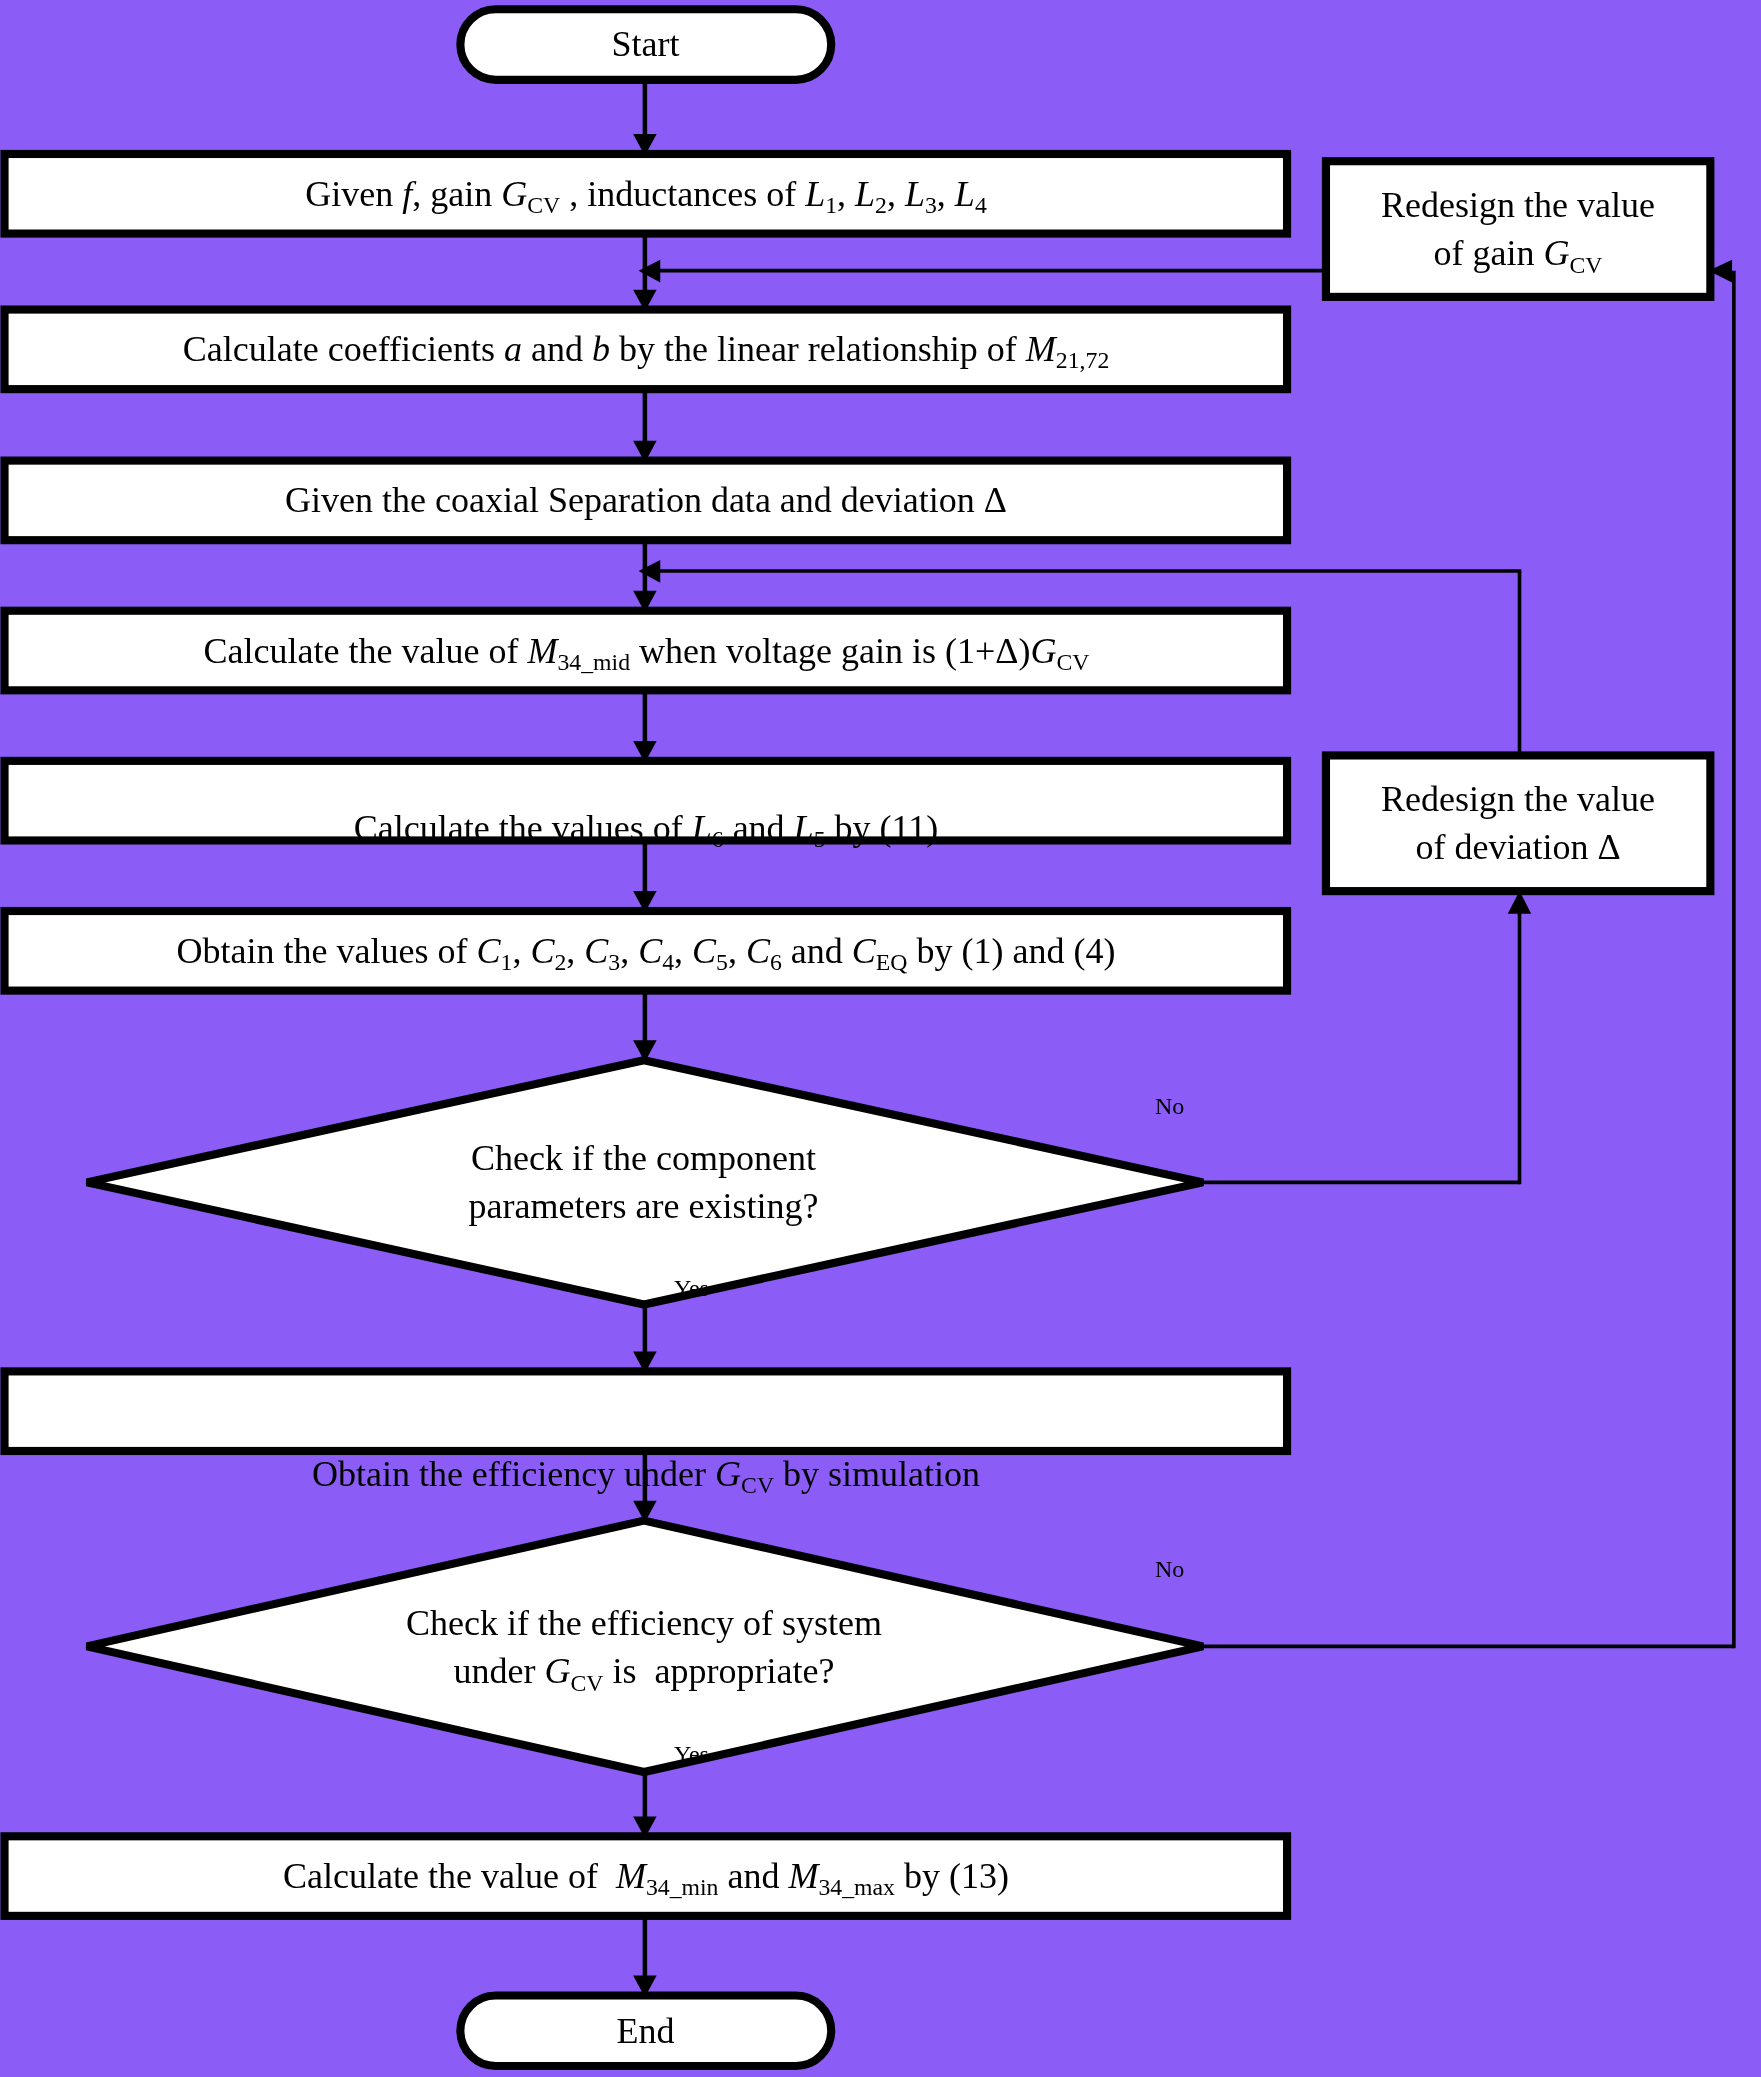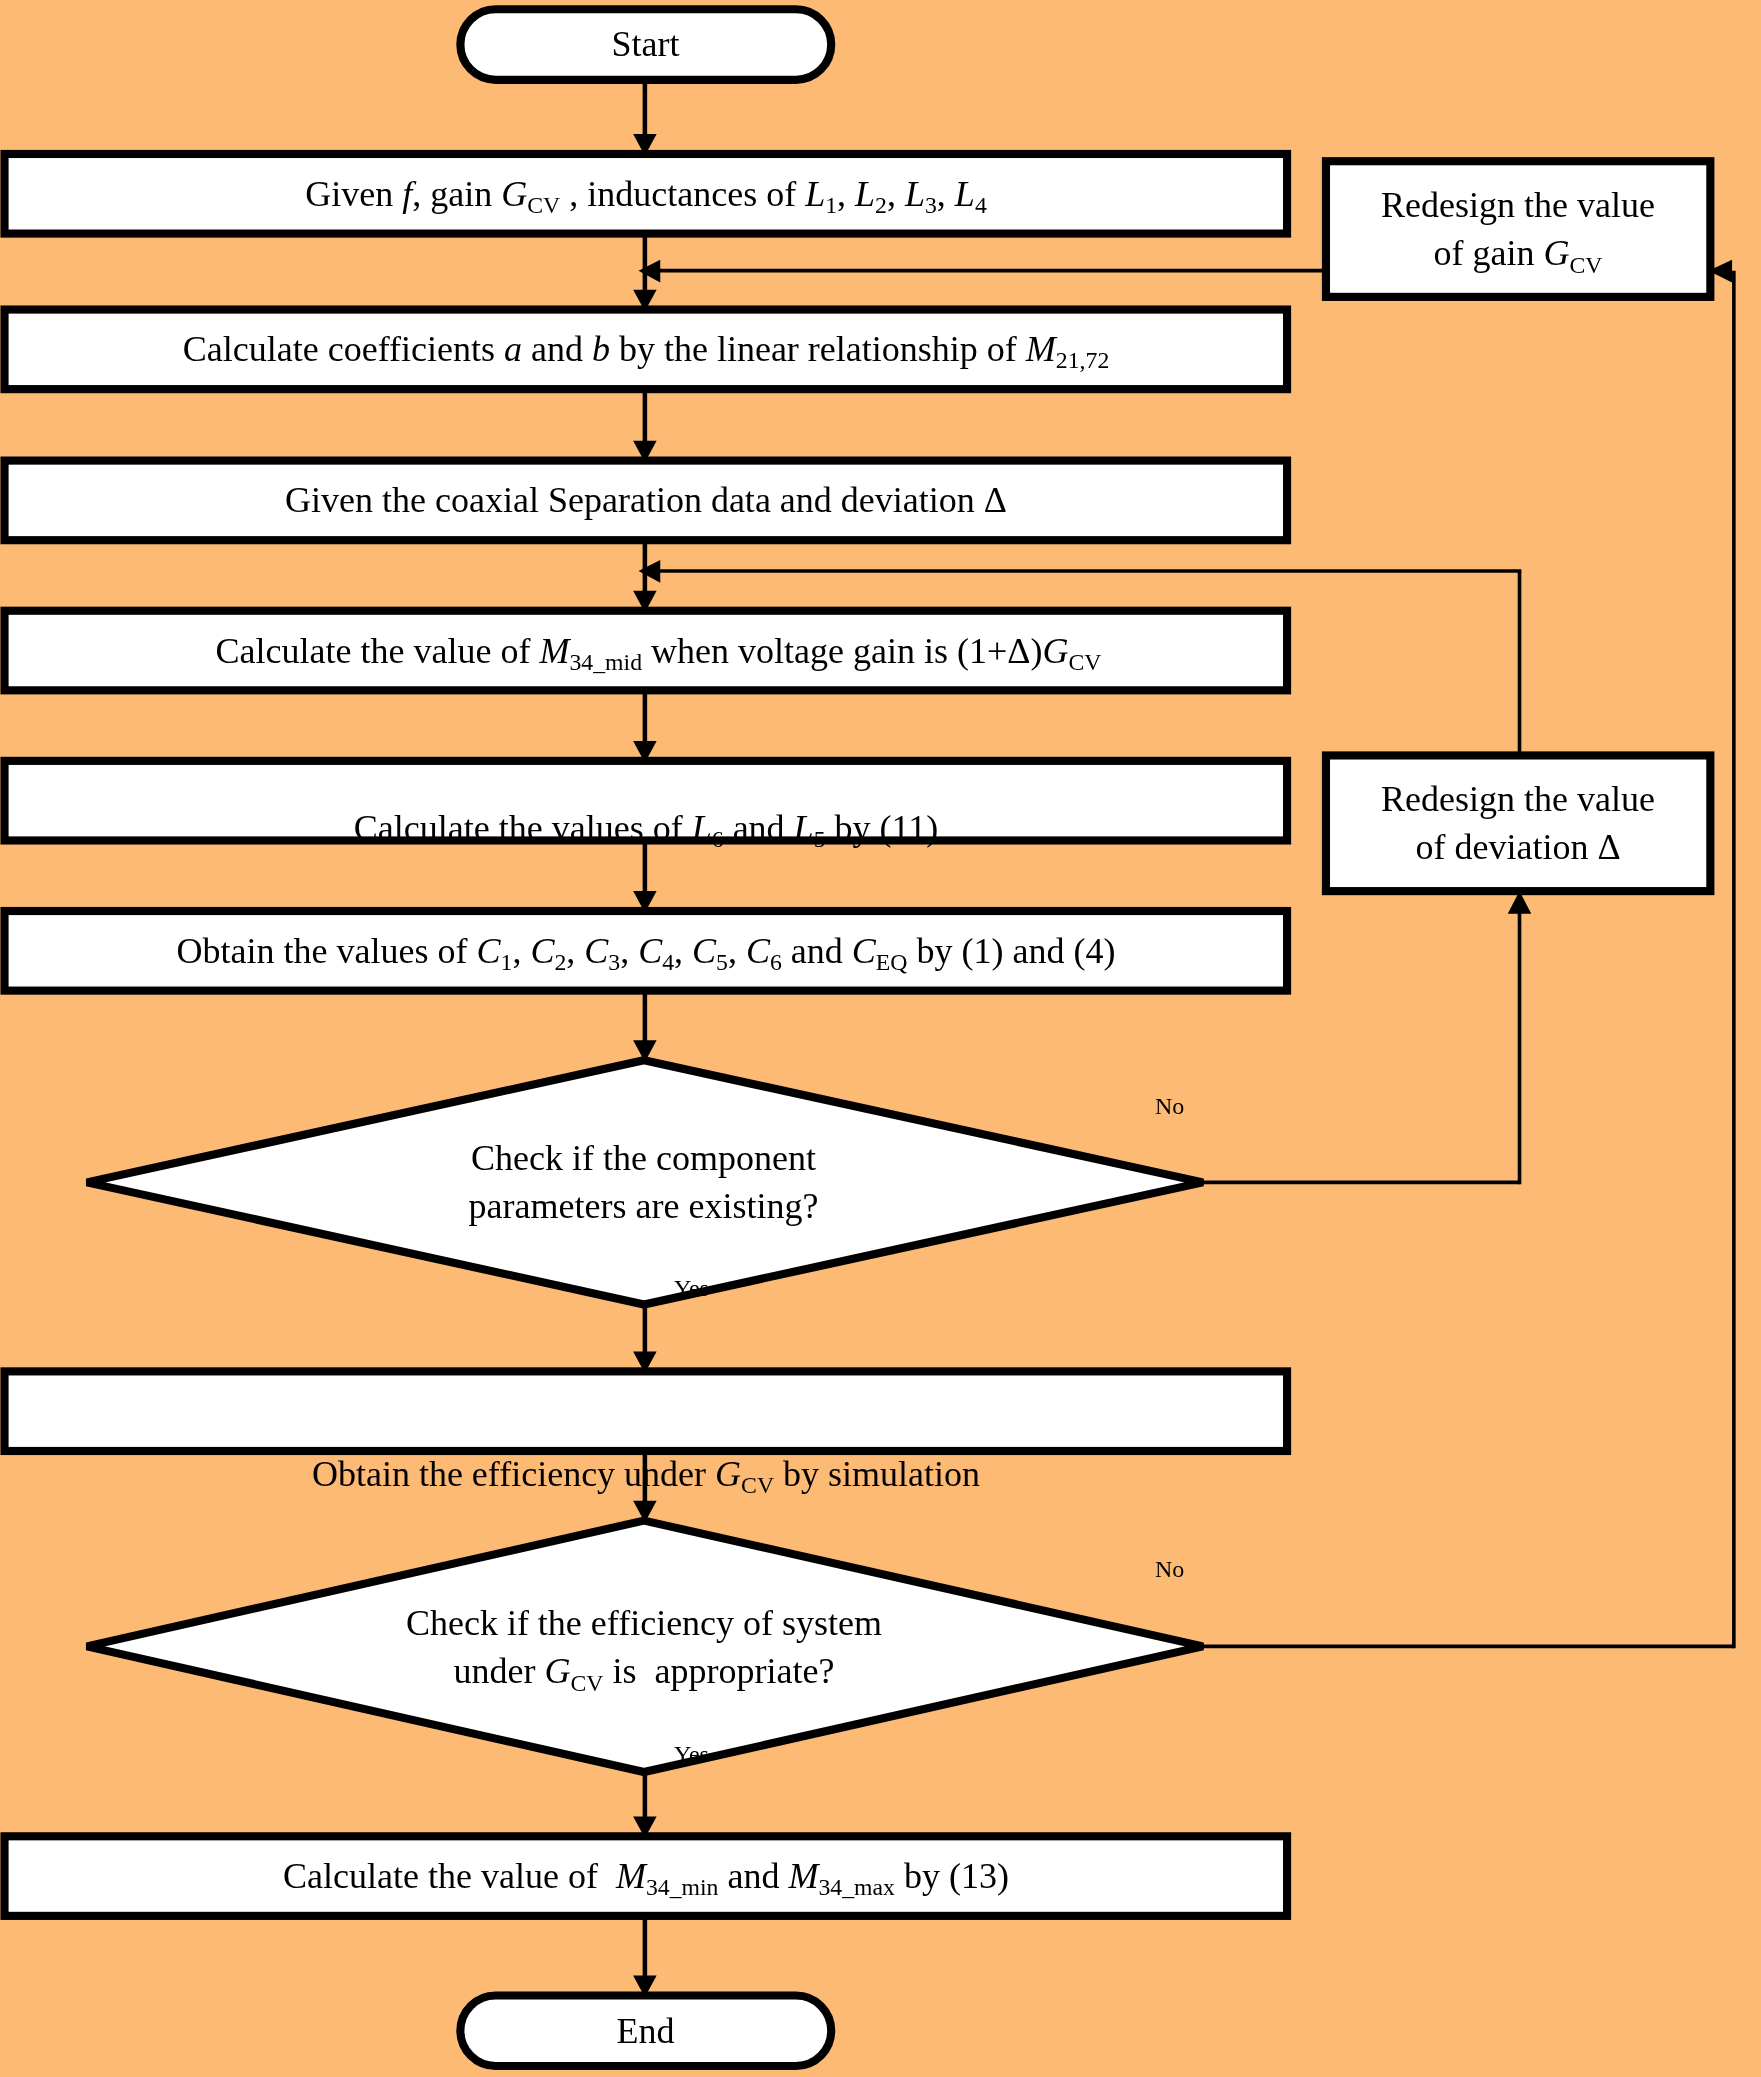--- a/index.html
+++ b/index.html
@@ -4,21 +4,21 @@
 <style>
   html, body {
     margin: 0;
     padding: 0;
     background: #ffffff;
   }
   #page {
     position: relative;
     width: 1761px;
     height: 2078px;
-    background: #fdba74;
+    background: #8b5cf6;
     font-family: "Liberation Serif", "DejaVu Serif", serif;
     overflow: hidden;
   }
   #flow-svg {
     position: absolute;
     left: 0;
     top: 0;
     width: 1761px;
     height: 2078px;
   }
@@ -166,21 +166,21 @@
     </div>
 
   <div class="nodetext" style="left:4.5px; top:309px; width:1283px; height:80px;">
       <span>Calculate coefficients <i>a</i> and <i>b</i> by the linear relationship of <i>M</i><sub>21,72</sub></span>
     </div>
 
   <div class="nodetext" style="left:4.5px; top:460px; width:1283px; height:80px;">
       <span>Given the coaxial Separation data and deviation Δ</span>
     </div>
 
-  <div class="nodetext" style="left:17px; top:611px; width:1283px; height:80px;">
+  <div class="nodetext" style="left:5px; top:611px; width:1283px; height:80px;">
       <span>Calculate the value of <i>M</i><sub>34_mid</sub> when voltage gain is (1+Δ)<i>G</i><sub>CV</sub></span>
     </div>
 
   <div class="nodetext" style="left:4.5px; top:788px; width:1283px; height:80px;">
       <span>Calculate the values of <i>L</i><sub>6</sub> and <i>L</i><sub>5</sub> by (11)</span>
     </div>
 
   <div class="nodetext" style="left:4.5px; top:911px; width:1283px; height:80px;">
       <span>Obtain the values of <i>C</i><sub>1</sub>, <i>C</i><sub>2</sub>, <i>C</i><sub>3</sub>, <i>C</i><sub>4</sub>, <i>C</i><sub>5</sub>, <i>C</i><sub>6</sub> and <i>C</i><sub>EQ</sub> by (1) and (4)</span>
     </div>

